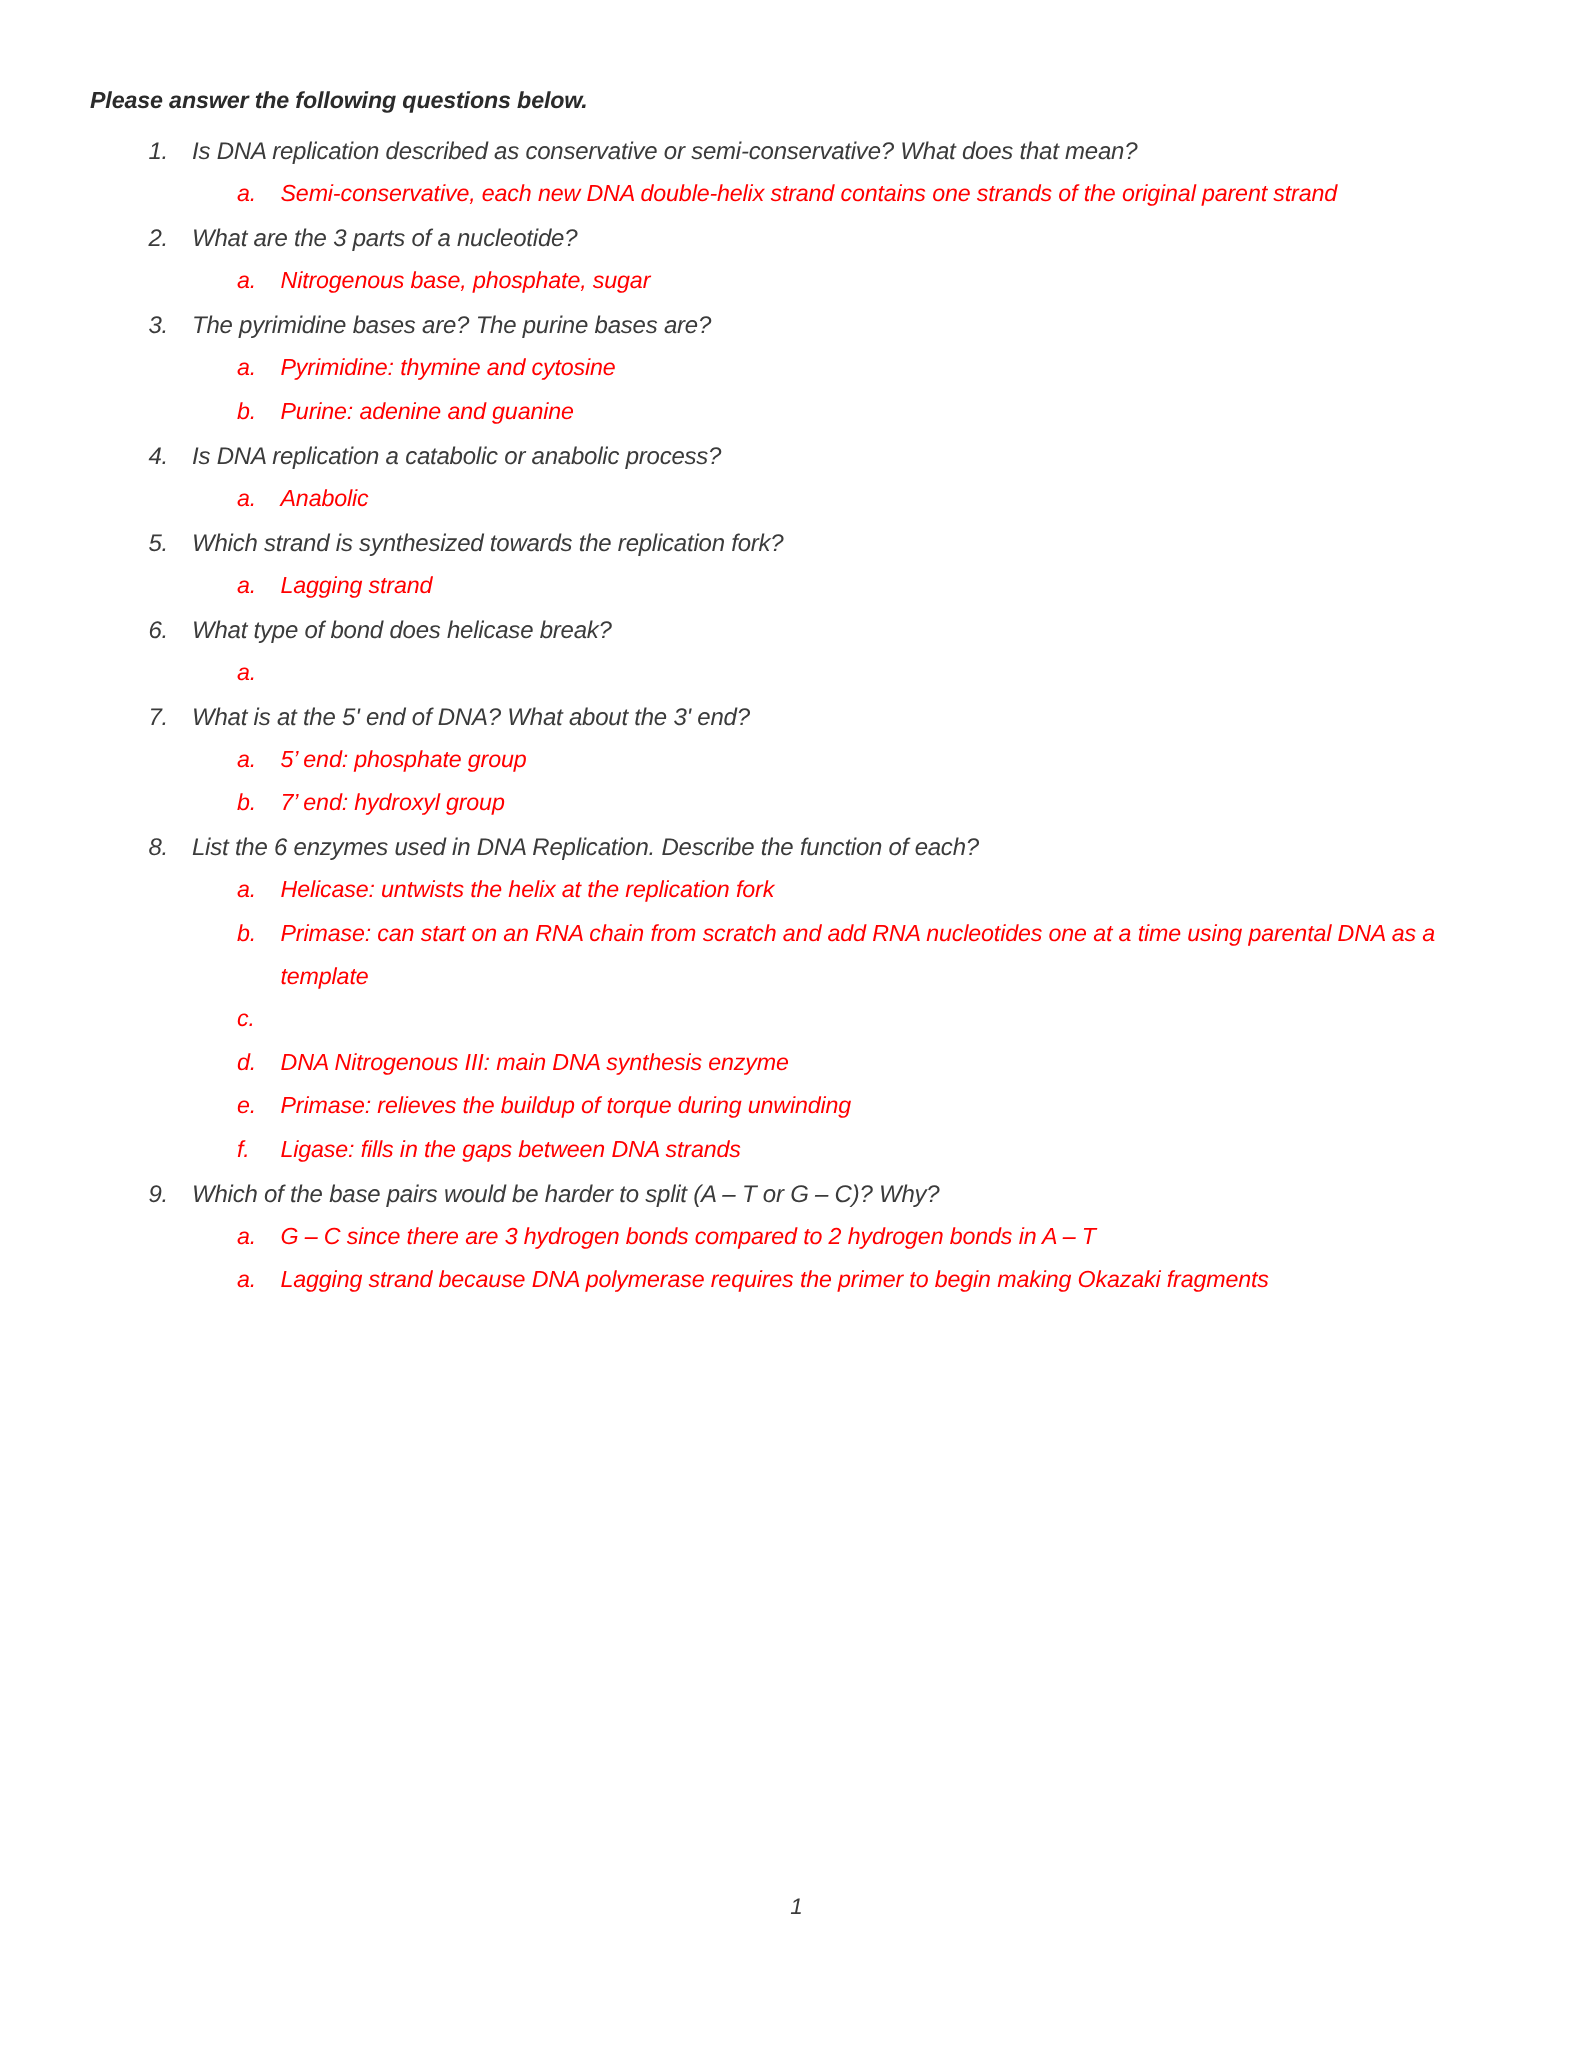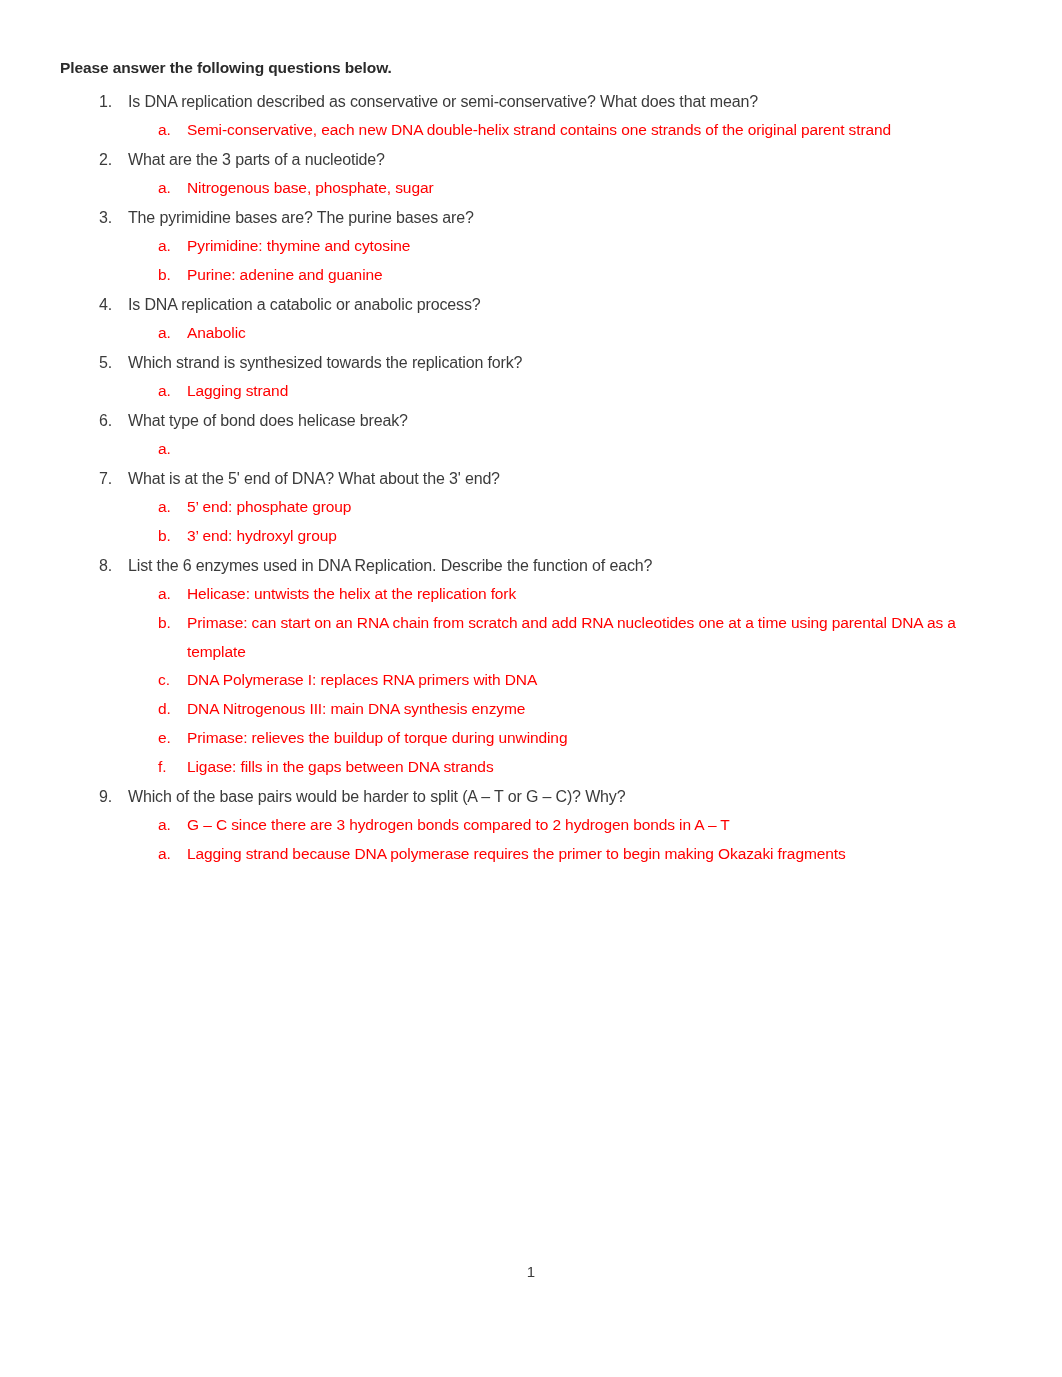--- a/index.html
+++ b/index.html
@@ -14,20 +14,21 @@
     font-family: "Liberation Sans", sans-serif;
     -webkit-font-smoothing: antialiased;
   }
   .page {
     position: absolute;
     left: 0; top: 0;
     width: 1062px;
     height: 1377px;
     background: #ffffff;
     overflow: hidden;
+    font-style: italic;
   }
   .content {
     position: absolute;
     left: 60px;
     top: 58px;
     width: 930px;
   }
   .doc-heading {
     font-size: 15.5px;
     font-weight: bold;
@@ -213,21 +214,21 @@
           <ol class="a-list">
             <li class="a-item">
               <div class="a-row">
                 <span class="a-marker">a.</span>
                 <span class="a-text">5’ end: phosphate group</span>
               </div>
             </li>
             <li class="a-item">
               <div class="a-row">
                 <span class="a-marker">b.</span>
-                <span class="a-text">3’ end: hydroxyl group</span>
+                <span class="a-text">7’ end: hydroxyl group</span>
               </div>
             </li>
           </ol>
         </li>
         <li class="q-item">
           <div class="q-row">
             <span class="q-marker">8.</span>
             <span class="q-text">List the 6 enzymes used in DNA Replication. Describe the function of each?</span>
           </div>
           <ol class="a-list">
@@ -239,21 +240,20 @@
             </li>
             <li class="a-item">
               <div class="a-row">
                 <span class="a-marker">b.</span>
                 <span class="a-text">Primase: can start on an RNA chain from scratch and add RNA nucleotides one at a time using parental DNA as a template</span>
               </div>
             </li>
             <li class="a-item">
               <div class="a-row">
                 <span class="a-marker">c.</span>
-                <span class="a-text">DNA Polymerase I: replaces RNA primers with DNA</span>
               </div>
             </li>
             <li class="a-item">
               <div class="a-row">
                 <span class="a-marker">d.</span>
                 <span class="a-text">DNA Nitrogenous III: main DNA synthesis enzyme</span>
               </div>
             </li>
             <li class="a-item">
               <div class="a-row">

